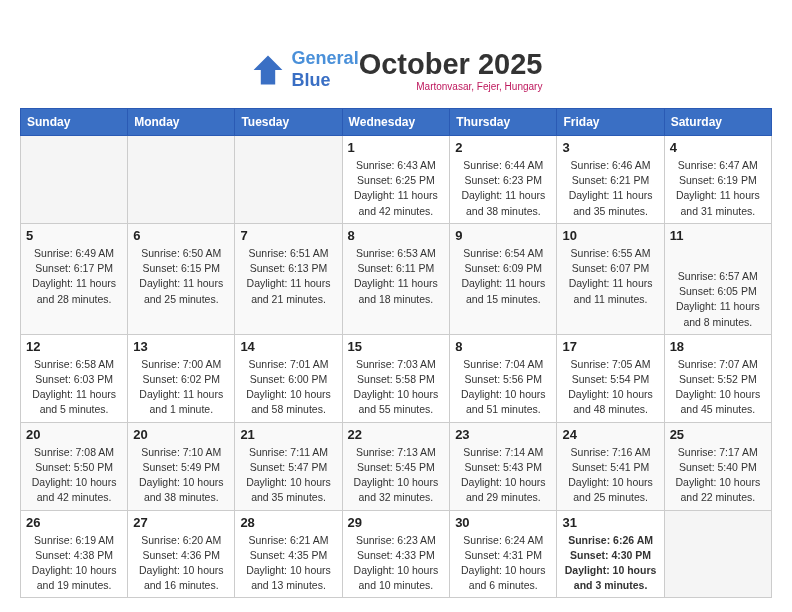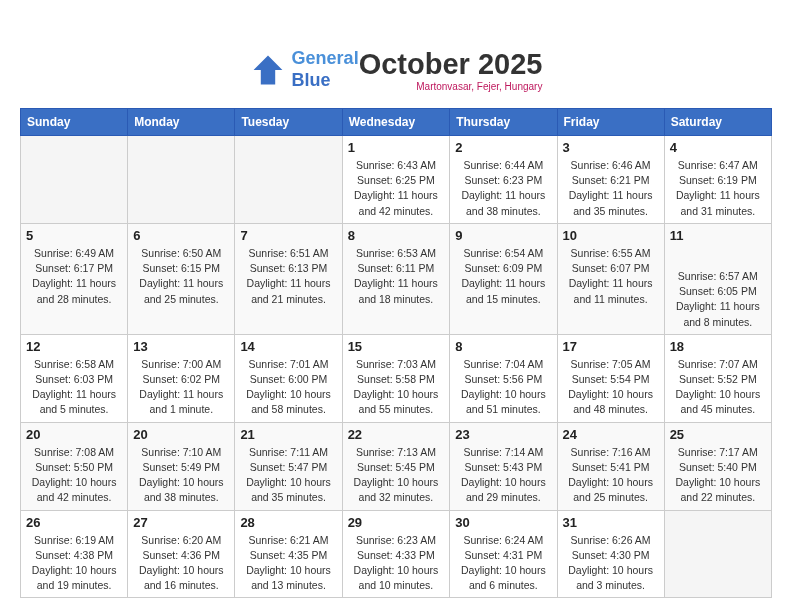--- a/index.html
+++ b/index.html
@@ -342,21 +342,21 @@
         </td>
         <td>
           <div class="day-num">30</div>
           <div class="day-info" style="white-space: pre-line;">Sunrise: 6:24 AM
 Sunset: 4:31 PM
 Daylight: 10 hours
 and 6 minutes.</div>
         </td>
         <td>
           <div class="day-num">31</div>
-          <div class="day-info" style="white-space: pre-line;">Sunrise: 6:26 AM
+          <div class="day-info" style="white-space: pre-line; font-weight: bold;">Sunrise: 6:26 AM
 Sunset: 4:30 PM
 Daylight: 10 hours
 and 3 minutes.</div>
         </td>
         <td class="empty"></td>
       </tr>
     </tbody>
 </table>
 
 </body></html>

